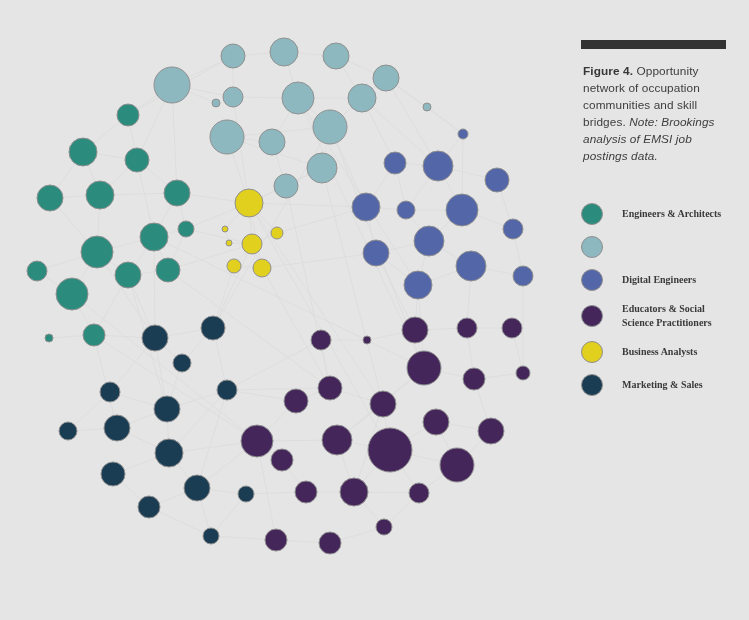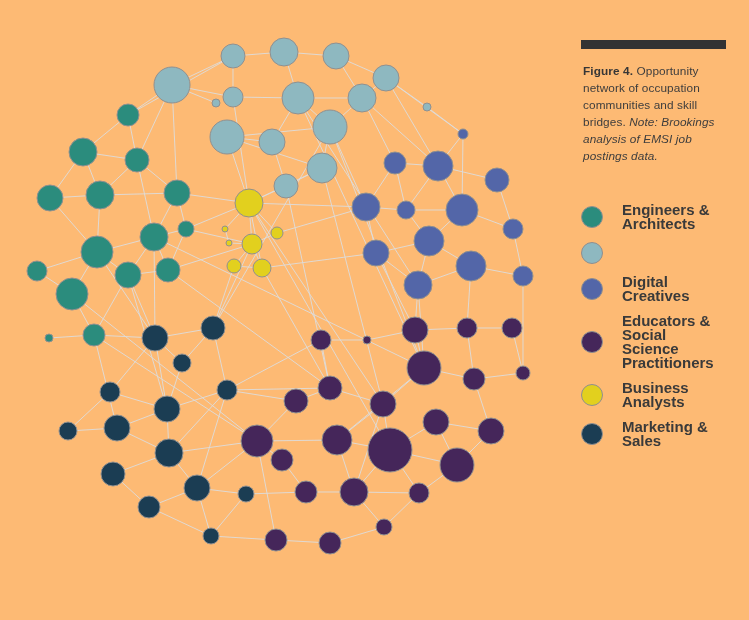--- a/index.html
+++ b/index.html
@@ -1,37 +1,37 @@
 <!DOCTYPE html>
 <html><head>
 <meta charset="utf-8">
 <style>
   html,body{margin:0;padding:0;background:#ffffff;}
   .stage{
-    position:relative;width:749px;height:620px;background:#fdba74;overflow:hidden;
+    position:relative;width:749px;height:620px;background:#e5e5e5;overflow:hidden;
     font-family:"Liberation Sans",sans-serif;
   }
   .network-wrap{position:absolute;left:0;top:0;width:570px;height:620px;}
   .network-wrap svg{display:block;}
   .side-panel{position:absolute;left:581px;top:40px;width:148px;}
   .rule-bar{width:145px;height:9px;background:#333333;}
   .caption{
     margin:14px 0 0 2px;font-size:11.8px;line-height:17px;color:#3d3d3d;
     letter-spacing:0.1px;
   }
   .caption b{font-weight:bold;color:#363636;}
   .caption em{font-style:italic;}
   .legend{margin:38px 0 0 0;padding:0;list-style:none;}
   .legend-item{display:flex;align-items:center;margin-bottom:11px;}
   .legend-swatch{
     width:22px;height:22px;border-radius:50%;flex:0 0 22px;
     border:1px solid #8f8f8f;box-sizing:border-box;margin-right:19px;
   }
   .legend-label{
-    font-size:15px;line-height:14px;font-weight:bold;color:#3a3a3a;width:102px;
+    font-size:10px;line-height:14px;font-weight:bold;color:#3a3a3a;width:102px;font-family:Liberation Serif, serif;
   }
 </style>
 </head>
 <body>
 
 <div class="stage">
 
   <div class="network-wrap">
     <svg width="570" height="620" viewBox="0 0 570 620">
       <g>
@@ -335,21 +335,21 @@
     <ul class="legend">
       <li class="legend-item">
         <span class="legend-swatch" style="background: rgb(43, 140, 125);"></span>
         <span class="legend-label">Engineers &amp; Architects</span>
       </li>
       <li class="legend-item">
         <span class="legend-swatch" style="background: rgb(142, 184, 192);"></span>
       </li>
       <li class="legend-item">
         <span class="legend-swatch" style="background: rgb(83, 102, 168);"></span>
-        <span class="legend-label">Digital Creatives</span>
+        <span class="legend-label">Digital Engineers</span>
       </li>
       <li class="legend-item">
         <span class="legend-swatch" style="background: rgb(69, 38, 90);"></span>
         <span class="legend-label">Educators &amp; Social Science Practitioners</span>
       </li>
       <li class="legend-item">
         <span class="legend-swatch" style="background: rgb(226, 208, 30);"></span>
         <span class="legend-label">Business Analysts</span>
       </li>
       <li class="legend-item">

